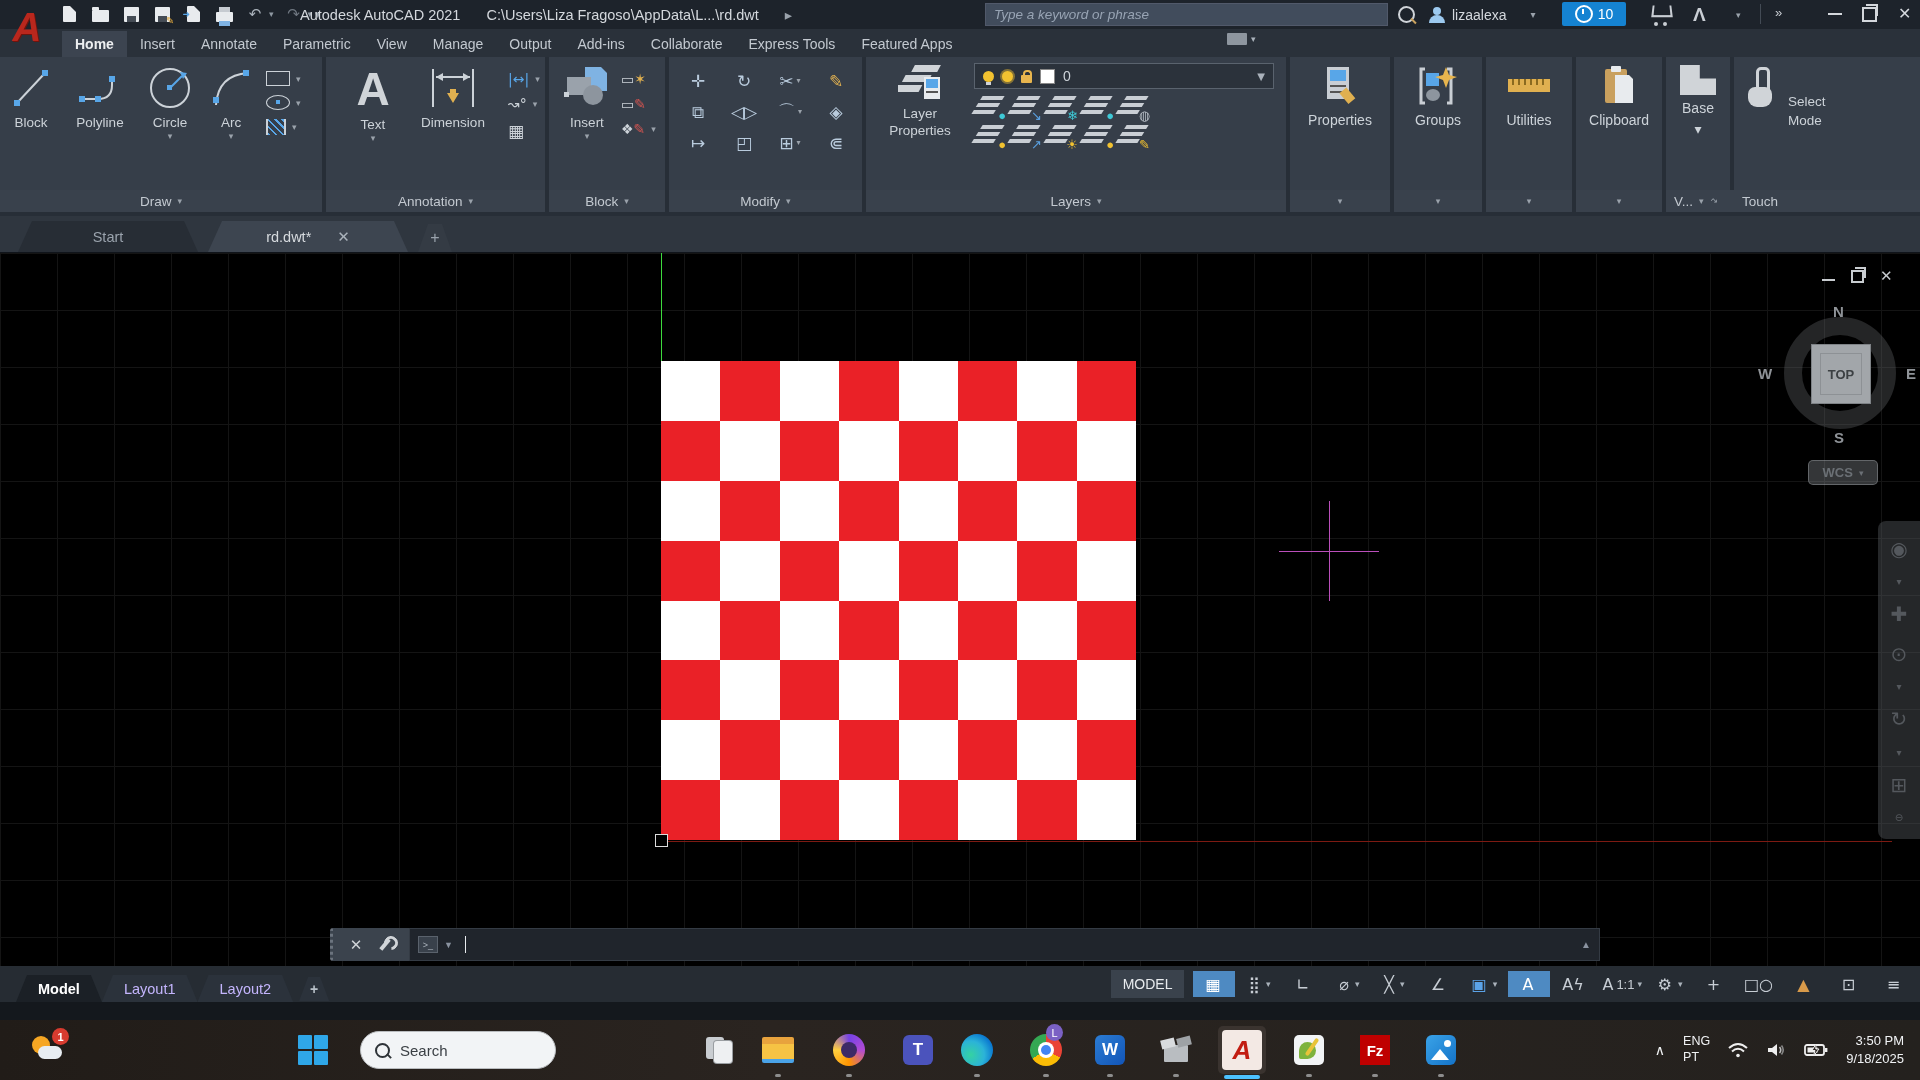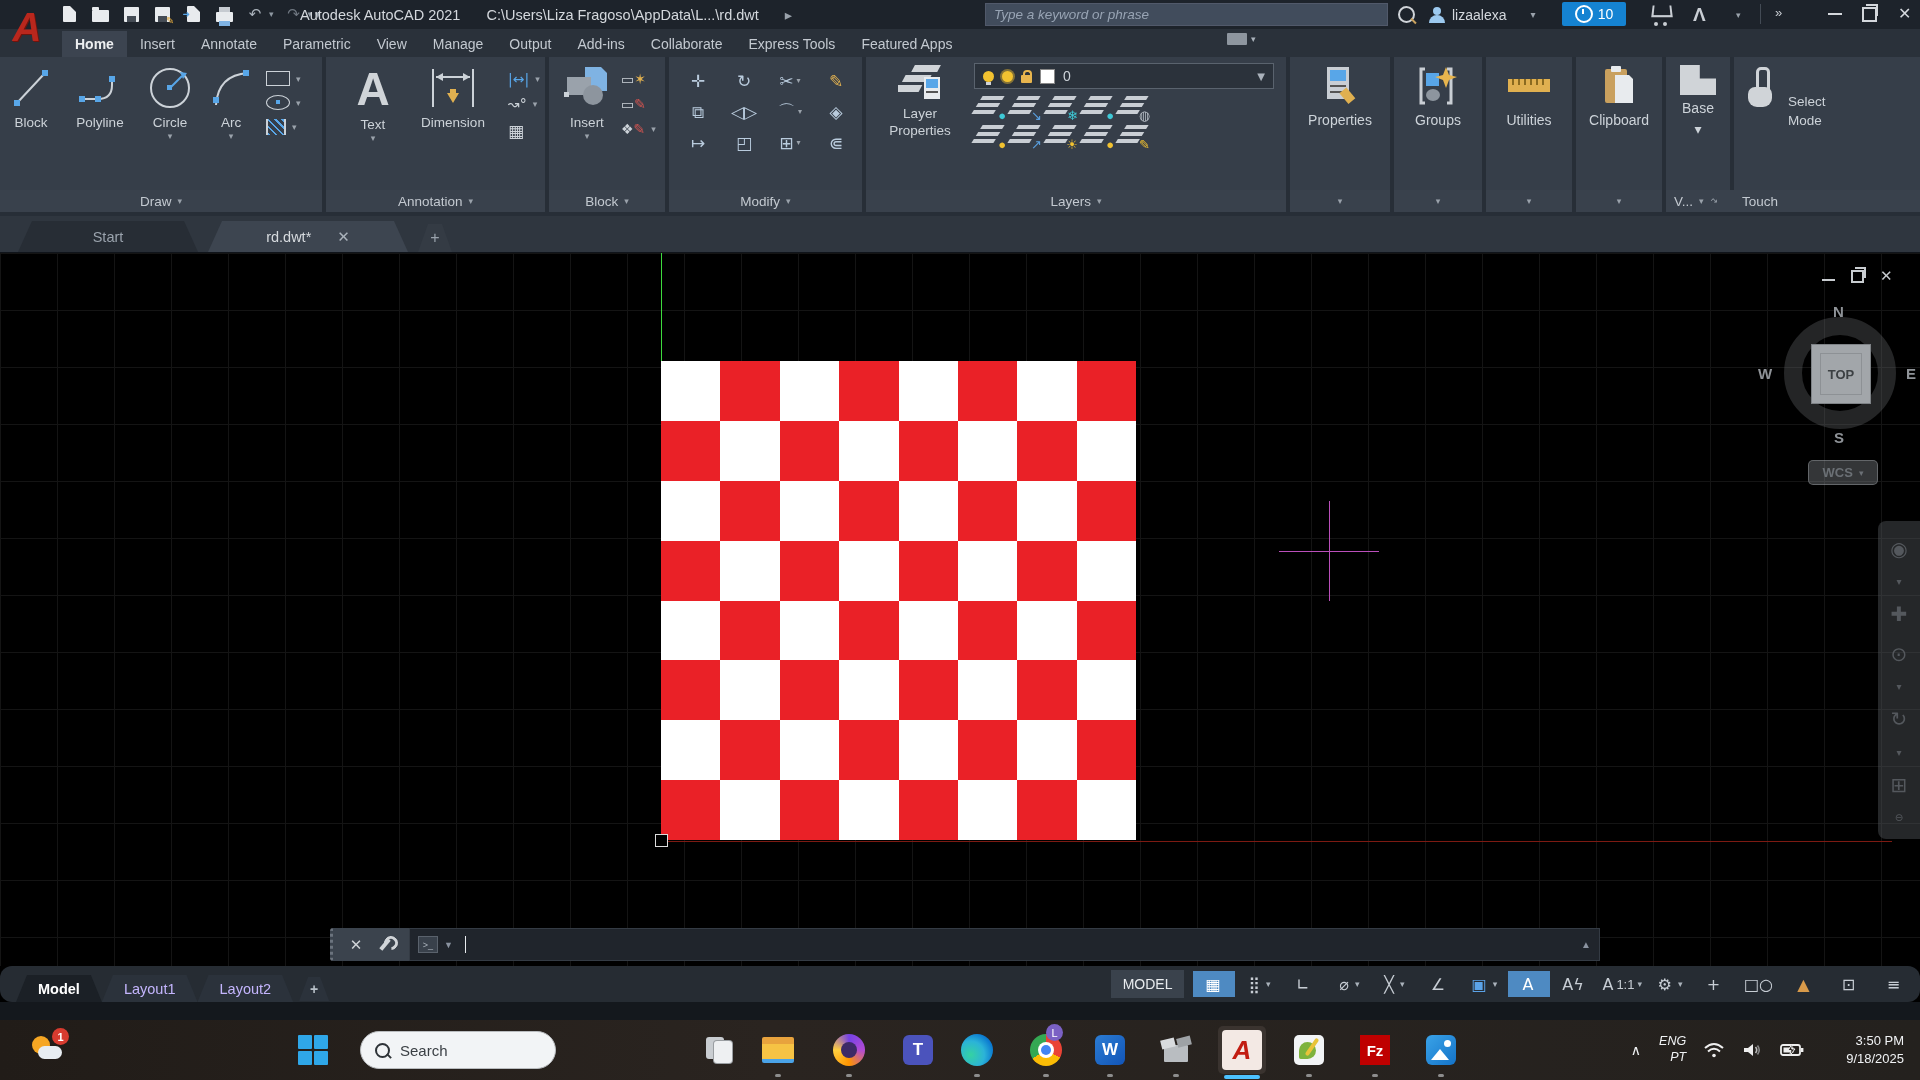--- a/index.html
+++ b/index.html
@@ -164,21 +164,21 @@
   .wrench::before{content:"";position:absolute;left:7px;top:1px;width:4px;height:13px;background:#d0d4d8;transform:rotate(40deg);}
   .wrench::after{content:"";position:absolute;left:8px;top:-1px;width:8px;height:8px;border:3px solid #d0d4d8;border-radius:50%;border-bottom-color:transparent;transform:rotate(40deg);}
   .cmd-input{flex:1;background:#20252c;border:1px solid #343b44;display:flex;align-items:center;padding:0 8px;gap:6px;}
   .cmd-ico{width:18px;height:15px;background:#39414b;border:1px solid #5a626c;color:#aab2bb;font-size:9px;display:flex;align-items:center;justify-content:center;}
   .cmd-dd{font-size:9px;color:#8a93a0;}
   .caret{width:1.5px;height:17px;background:#e8ebee;animation:blink 1s steps(1) infinite;}
   @keyframes blink{50%{opacity:0;}}
   .cmd-up{margin-left:auto;color:#8a93a0;font-size:10px;}
 
   
-  .statusbar{position:absolute;left:0;top:966px;width:1920px;height:36px;background:#262c33;display:flex;align-items:center;border-radius:12px;}
+  .statusbar{position:absolute;left:0;top:966px;width:1920px;height:36px;background:#262c33;display:flex;align-items:center;}
   .ltabs{display:flex;align-items:flex-end;height:36px;padding-left:16px;}
   .ltab{height:27px;margin-top:9px;padding:0 22px;display:flex;align-items:center;font-size:14.5px;color:#c4b5fd;background:#2b323b;
         clip-path:polygon(11px 0,calc(100% - 11px) 0,100% 100%,0 100%);}
   .ltab.active{background:#1b2026;color:#fff;font-weight:bold;}
   .ltab-add{width:30px;height:24px;margin:10px 0 0 6px;background:#2b323b;clip-path:polygon(9px 0,calc(100% - 9px) 0,100% 100%,0 100%);
             display:flex;align-items:center;justify-content:center;color:#b8c0c8;font-weight:bold;}
   .sb-right{position:absolute;right:0;top:0;height:36px;display:flex;align-items:center;gap:3px;padding-right:4px;}
   .sb-model{background:#3a424c;color:#e8ebee;font-size:14px;padding:6px 12px;margin-right:6px;}
   .sb-items{display:flex;align-items:center;gap:3px;}
   .sb-item{min-width:34px;height:26px;display:flex;align-items:center;justify-content:center;gap:3px;padding:0 4px;color:#c7cdd4;font-size:16px;}
@@ -225,22 +225,22 @@
   .acad-line{position:absolute;left:1224px;top:55px;width:36px;height:4px;border-radius:2px;background:#4cc2ff;}
   .npp{width:30px;height:30px;border-radius:5px;background:#f2f4f6;position:relative;}
   .npp::before{content:"";position:absolute;left:5px;top:7px;width:17px;height:17px;border-radius:50% 50% 50% 10%;background:#7eb33d;}
   .npp::after{content:"";position:absolute;left:16px;top:2px;width:4px;height:20px;background:#e8c339;transform:rotate(35deg);border-radius:2px;}
   .fz{width:30px;height:30px;background:#bf0000;color:#fff;font-weight:bold;font-size:15px;display:flex;align-items:center;justify-content:center;}
   .photos{width:30px;height:30px;border-radius:6px;background:linear-gradient(135deg,#3aa3e8,#1473c8);position:relative;}
   .photos::before{content:"";position:absolute;right:5px;top:5px;width:7px;height:7px;border-radius:50%;background:#fff;}
   .photos::after{content:"";position:absolute;left:5px;bottom:5px;border-left:9px solid transparent;border-right:9px solid transparent;border-bottom:11px solid #fff;}
   .tray{position:absolute;right:0;top:0;height:60px;display:flex;align-items:center;gap:18px;padding-right:16px;color:#f0f2f4;}
   .tray .chev{font-size:14px;}
-  .lang{font-size:12.5px;text-align:right;line-height:1.25;font-style:italic;}
-  .clockblock{font-size:13px;text-align:right;line-height:1.35;margin-left:24px;}
+  .lang{font-size:12.5px;text-align:left;line-height:1.25;}
+  .clockblock{font-size:13px;text-align:right;line-height:1.35;}
   svg.tico{display:block;}
 </style>
 </head>
 <body>
 
 <div id="app">
 
   <div class="titlebar">
     <div class="acad-logo">A</div>
     <div class="qat">

